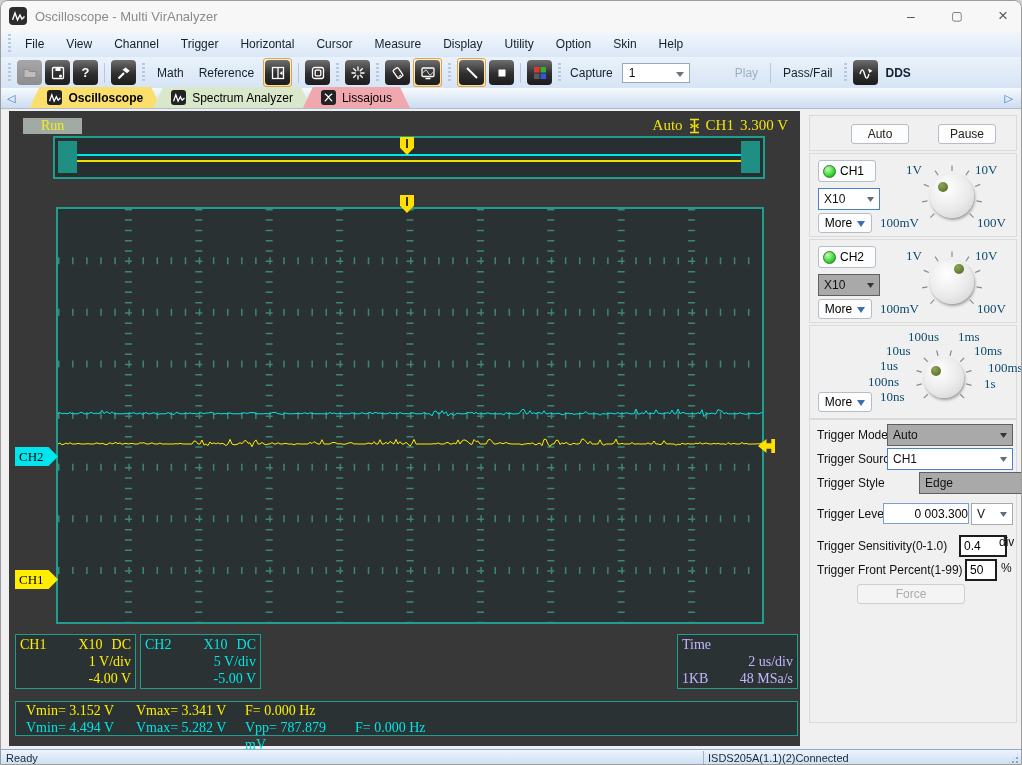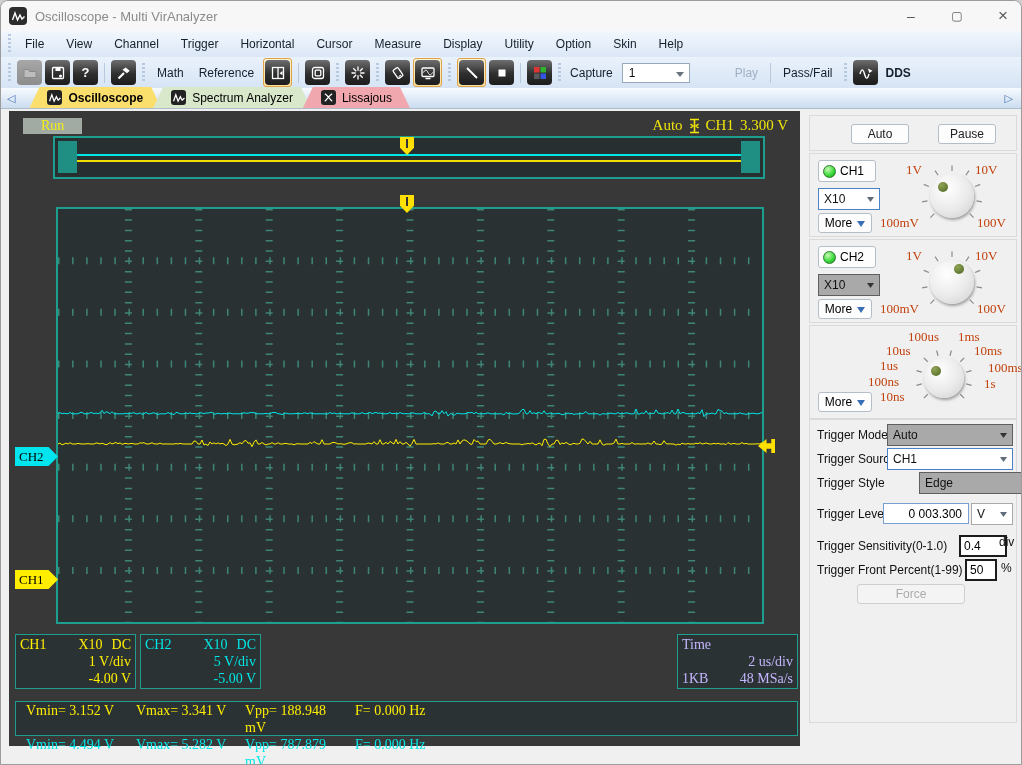--- a/index.html
+++ b/index.html
@@ -116,21 +116,21 @@
   .pcombo.gray::after { background:#333; }
   .pcombo.plain { border:1px solid #a9a9a9; }
   .x10 { left:8px; top:34px; width:62px; }
   .more-btn { position:absolute; left:8px; height:20px; width:54px; background:#fdfdfd; border:1px solid #b4bec8; border-radius:3px;
               display:flex; align-items:center; justify-content:center; gap:5px; font-size:12px; font-family:inherit; }
   .more-ch { top:59px; } .more-time { top:66px; }
   .caret { width:0; height:0; border:4px solid transparent; border-top:6px solid #3b6fb5; margin-top:5px; }
 
   .knobwrap { position:absolute; }
   .knobwrap.ch { left:70px; top:4px; width:136px; height:76px; }
-  .kl { position:absolute; font-family:"Liberation Serif", serif; font-size:13px; color:#c2410c; white-space:nowrap; }
+  .kl { position:absolute; font-family:"Liberation Serif", serif; font-size:13px; color:#0c4a6e; white-space:nowrap; }
   .ch .kl-a { left:26px; top:4px; } .ch .kl-b { left:95px; top:4px; }
   .ch .kl-c { left:0px; top:57px; } .ch .kl-d { left:97px; top:57px; }
   .knob-ticks { position:absolute; }
   .ch .knob-ticks { left:40px; top:6px; }
   .knob { position:absolute; border-radius:50%;
           background:radial-gradient(circle at 38% 32%,#ffffff,#eaeaea 55%,#cdcdcd);
           box-shadow:1px 2px 3px rgba(0,0,0,.35); }
   .ch .knob { left:50px; top:16px; width:44px; height:44px; }
   .knob-dot { position:absolute; width:10px; height:10px; border-radius:50%;
               background:radial-gradient(circle at 35% 30%,#91a557,#4c6420); }
@@ -144,21 +144,21 @@
   .time .knob-ticks { left:52px; top:20px; }
   .time .knob { left:62px; top:30px; width:40px; height:40px; }
   .dot-time { left:7px; top:8px; }
 
   .trig-label { position:absolute; left:10px; font-size:12px; color:#111; white-space:nowrap; }
   .tl-mode { top:317px; } .tl-source { top:341px; } .tl-style { top:365px; } .tl-level { top:396px; }
   .tl-sens { top:428px; } .tl-front { top:452px; }
   .trig-combo { left:80px; width:126px; }
   .tc-mode { top:313px; } .tc-source { top:337px; } .tc-style { top:361px;margin-left:32px; }
   .level-input { position:absolute; left:76px; top:392px; width:86px; height:21px; border:1px solid #7aa0cf;
-                 font-size:12px; text-align:right; padding-right:6px; font-family:inherit; background:#fff; }
+                 font-size:12px; text-align:right; font-family:inherit; background:#fff; }
   .unit-combo { left:164px; top:392px; width:42px; }
   .small-input { position:absolute; height:22px; border:2px solid #1c1c1c; font-size:12px; padding:1px 3px;
                  font-family:inherit; background:#fff; }
   .in-sens { left:152px; top:424px; width:48px; }
   .in-front { left:158px; top:448px; width:32px; }
   .unit-text { position:absolute; font-size:12px; color:#111; }
   .ut-div { left:192px; top:424px; } .ut-pct { left:194px; top:450px; }
 
   
   .statusbar { position:relative; height:17px; background:linear-gradient(#edf4fc,#cadef2); border-top:1px solid #8fa9c6;
@@ -413,21 +413,20 @@
         <div class="r1">
             <span>1KB</span>
           <span>48 MSa/s</span>
           </div>
       </div>
 
       <div class="measure-box">
         <div class="meas-row y">
           <span>Vmin= 3.152 V</span>
           <span>Vmax= 3.341 V</span>
-          <span>Vpp= 188.948 mV</span>
           <span>F= 0.000 Hz</span>
         </div>
         <div class="meas-row c">
           <span>Vmin= 4.494 V</span>
           <span>Vmax= 5.282 V</span>
           <span>Vpp= 787.879 mV</span>
           <span>F= 0.000 Hz</span>
         </div>
       </div>
     </div>
@@ -549,13 +548,19 @@
       <span class="trig-label tl-sens">Trigger Sensitivity(0-1.0)</span>
       <input class="small-input in-sens" value="0.4" style="">
       <span class="unit-text ut-div">div</span>
       <span class="trig-label tl-front">Trigger Front Percent(1-99)</span>
       <input class="small-input in-front" value="50" style="">
       <span class="unit-text ut-pct">%</span>
       <button class="pbtn btn-force">Force</button>
     </div>
   </div>
 
+  <div class="statusbar">
+    <span class="status-left">Ready</span>
+    <span class="status-sep"></span>
+    <span class="status-right">ISDS205A(1.1)(2)Connected</span>
+    <span class="size-grip"></span>
+  </div>
 </div>
 
 </body></html>

